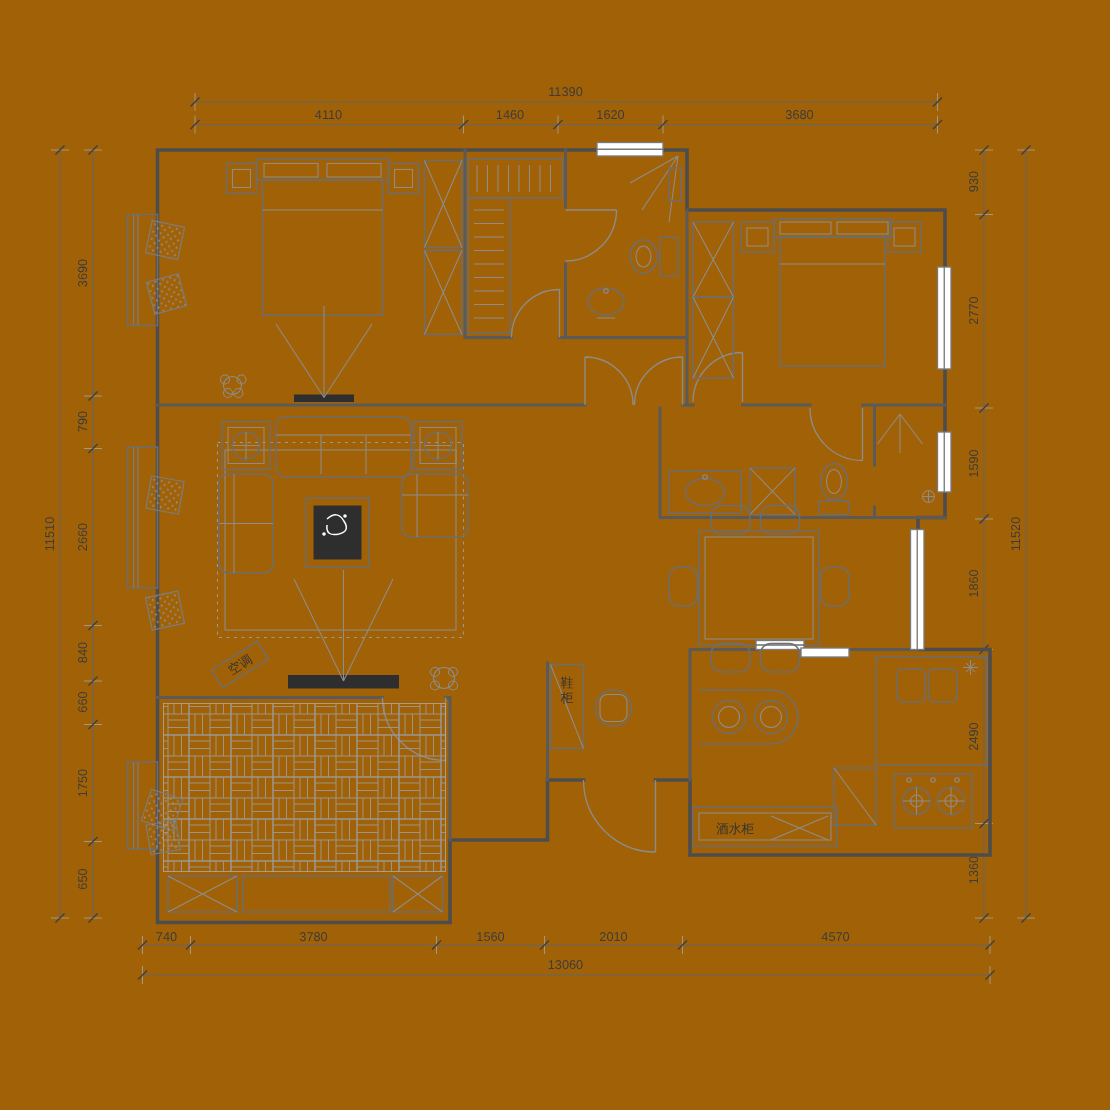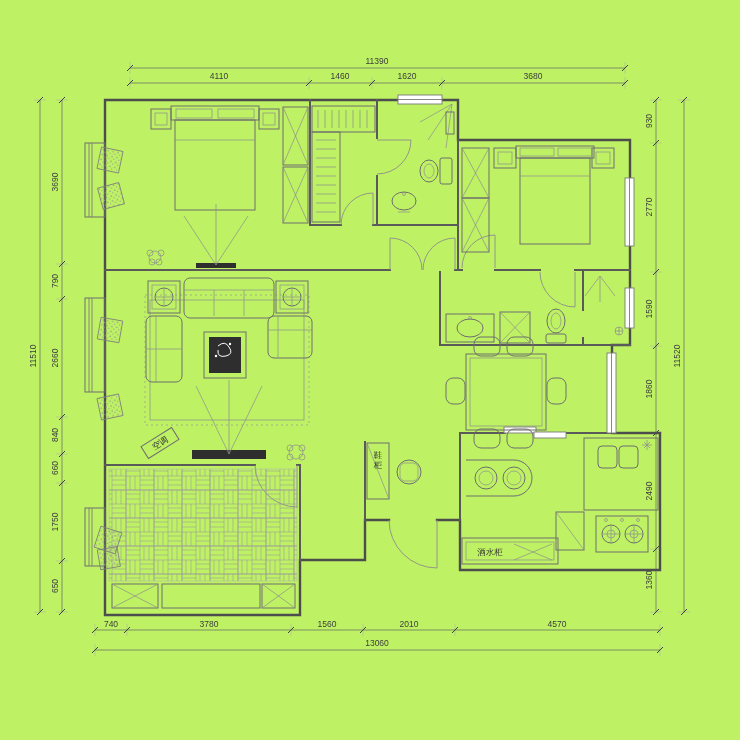--- a/index.html
+++ b/index.html
@@ -1,16 +1,16 @@
 <!DOCTYPE html>
 <html><head>
 <meta charset="utf-8">
 <style>
   html,body{margin:0;padding:0;background:#fff;}
-  .page{width:740px;height:740px;background:#bef264;position:relative;overflow:hidden;}
+  .page{width:740px;height:740px;background:#a16207;position:relative;overflow:hidden;}
   svg{display:block;}
   .wall{stroke:#4d4d4d;stroke-width:2.4;fill:none;stroke-linecap:square;}
   .wall2{stroke:#5a5a5a;stroke-width:2;fill:none;stroke-linecap:square;}
   .f{stroke:#6e6e6e;stroke-width:1;fill:none;}
   .f2{stroke:#8d8d8d;stroke-width:0.7;fill:none;}
   .dark{fill:#2e2e2e;stroke:none;}
   .win{stroke:#7a7a7a;stroke-width:0.9;fill:#fff;}
   .winl{stroke:#7a7a7a;stroke-width:0.9;fill:none;}
   .arc{stroke:#8c8c8c;stroke-width:0.9;fill:none;}
   .dash{stroke:#9a9a9a;stroke-width:0.7;fill:none;stroke-dasharray:2,3;}

